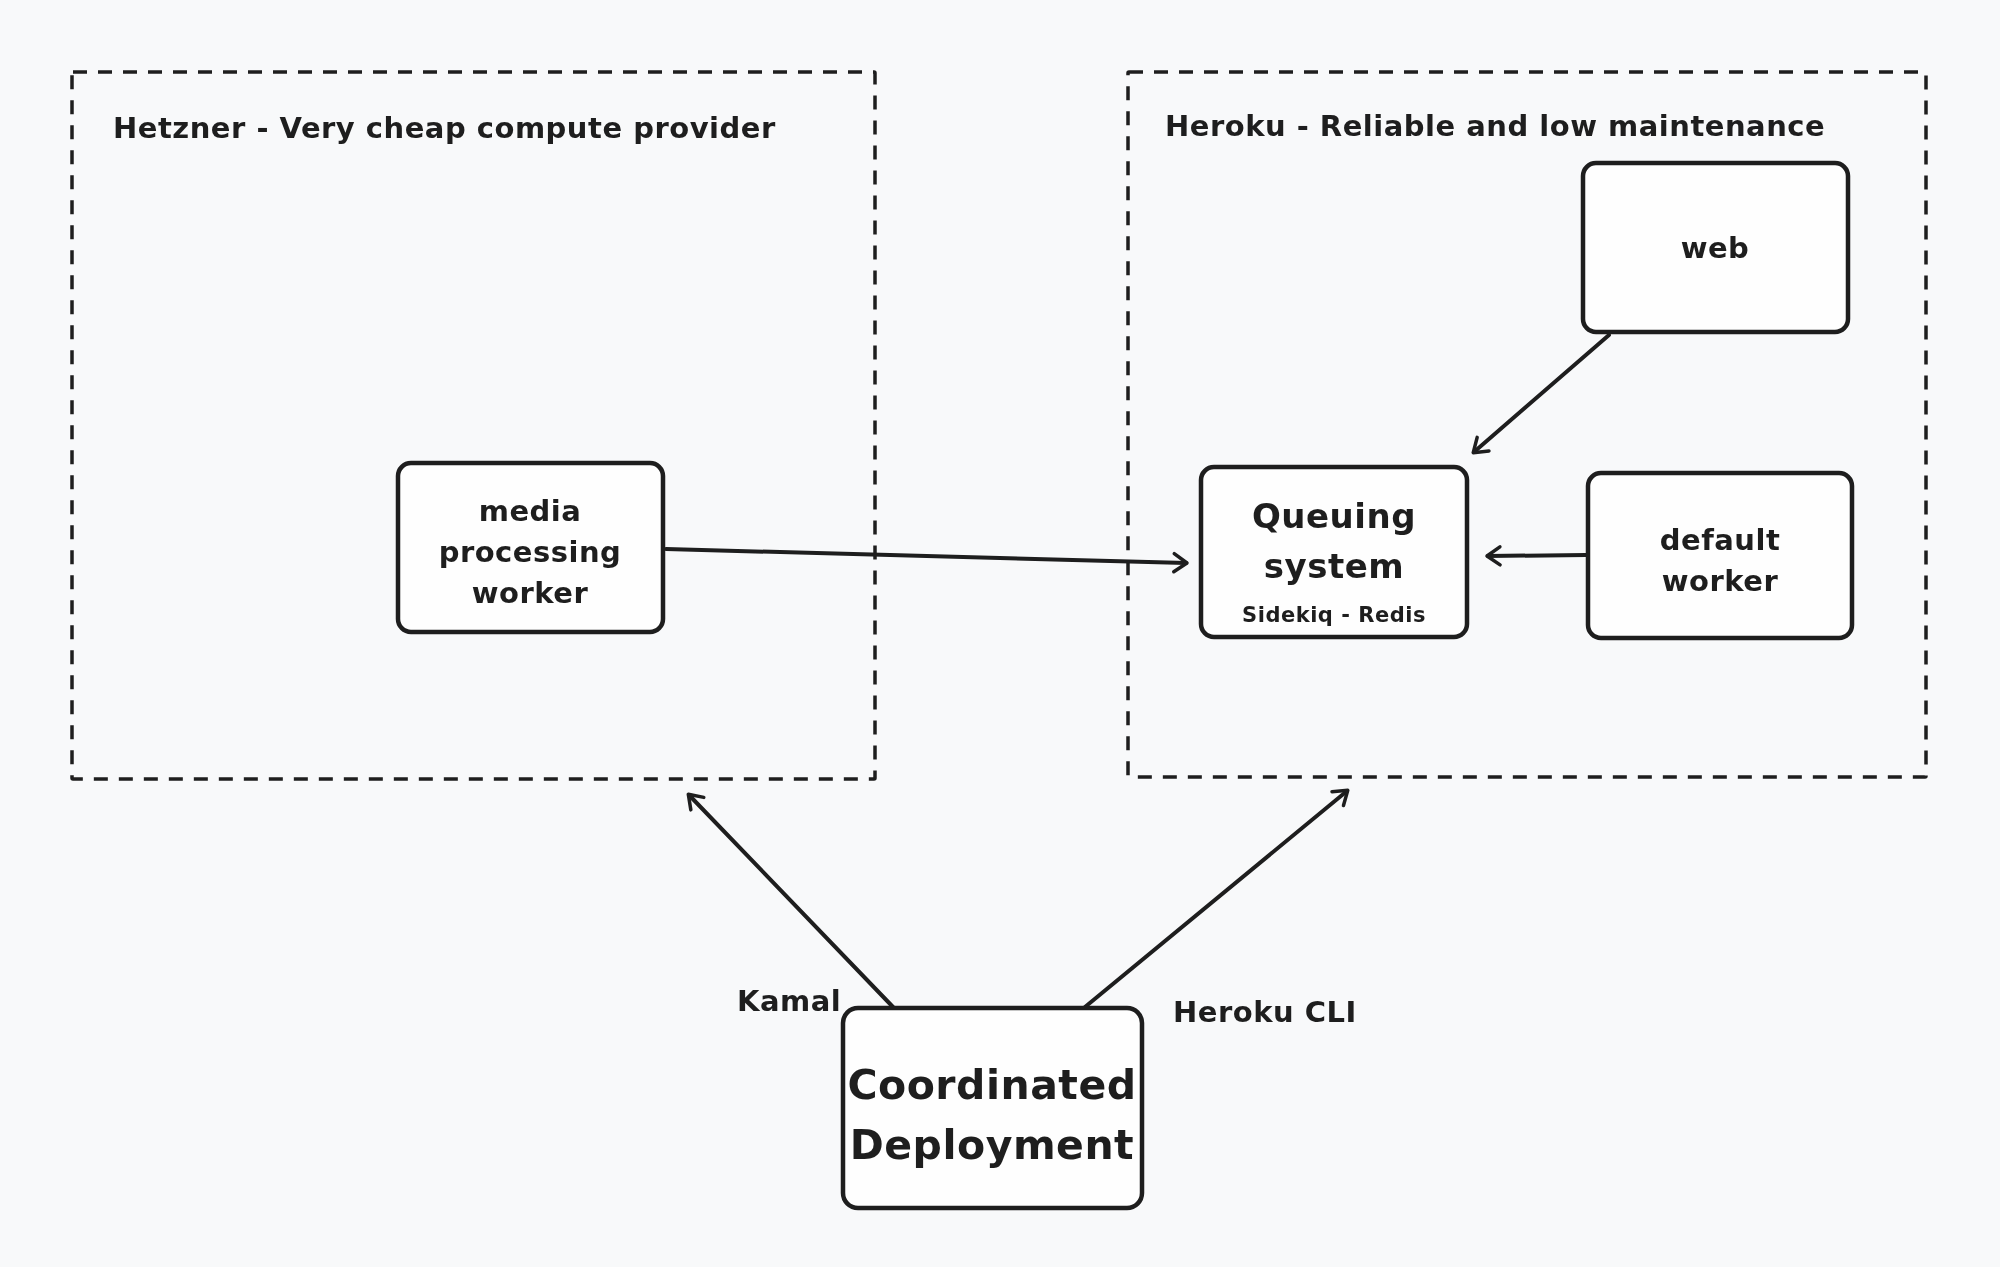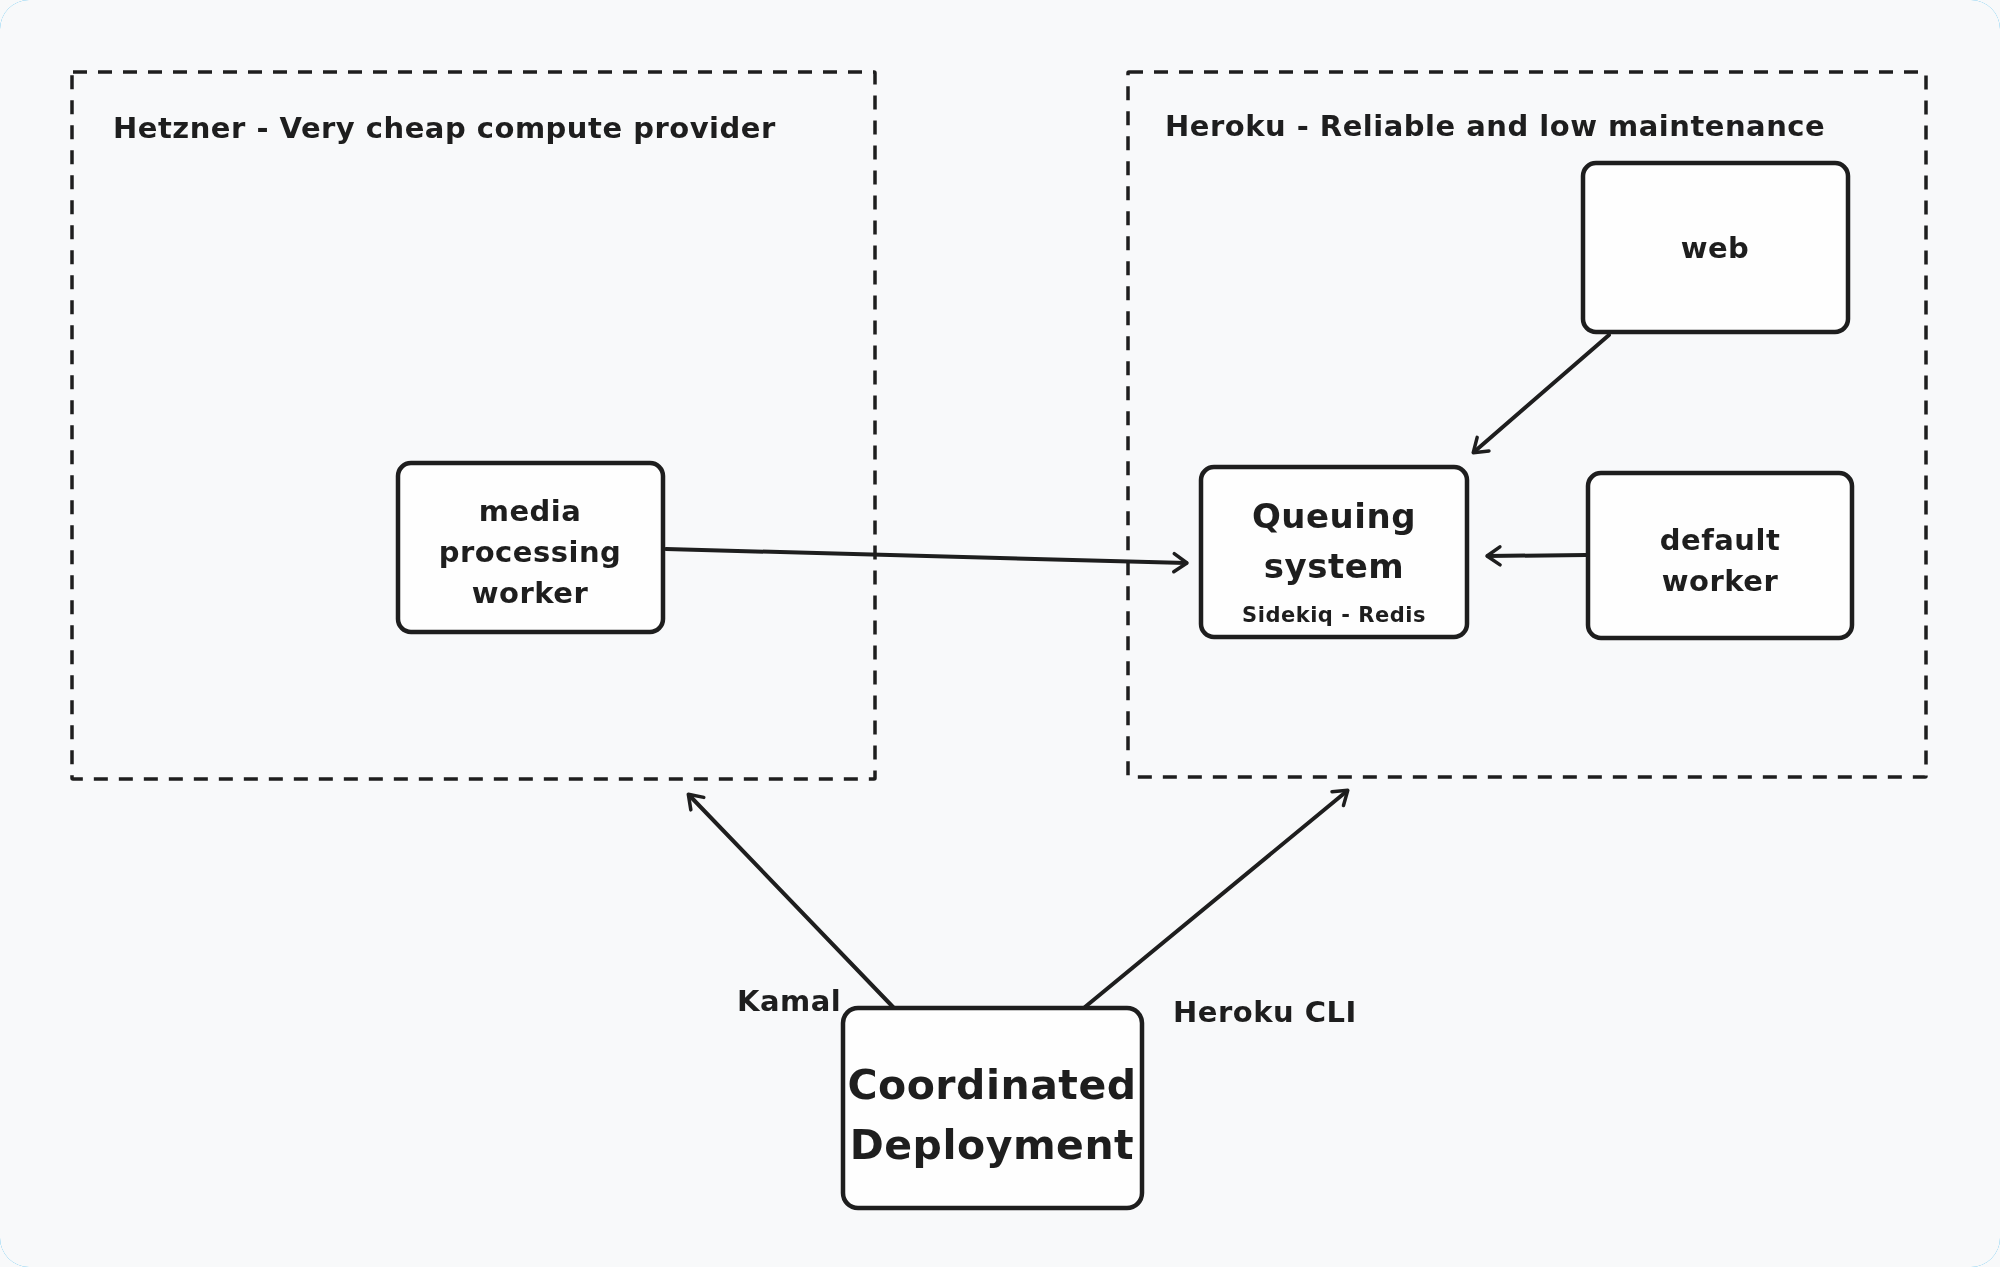--- a/index.html
+++ b/index.html
@@ -1,16 +1,16 @@
 <!DOCTYPE html>
 <html><head>
 <meta charset="utf-8">
 <style>
   html, body { margin: 0; padding: 0; background: #f8f9fa; }
-  .stage { position: relative; width: 2000px; height: 1267px; background: #0ea5e9; overflow: hidden; border-radius: 29px; }
+  .stage { position: relative; width: 2000px; height: 1267px; background: #0ea5e9; overflow: hidden; }
   svg { display: block; }
   text {
     font-family: "DejaVu Sans", "Liberation Sans", sans-serif;
     font-weight: 700;
     fill: #1e1e1e;
     letter-spacing: 0.5px;
   }
   .group-rect {
     fill: none;
     stroke: #1e1e1e;

